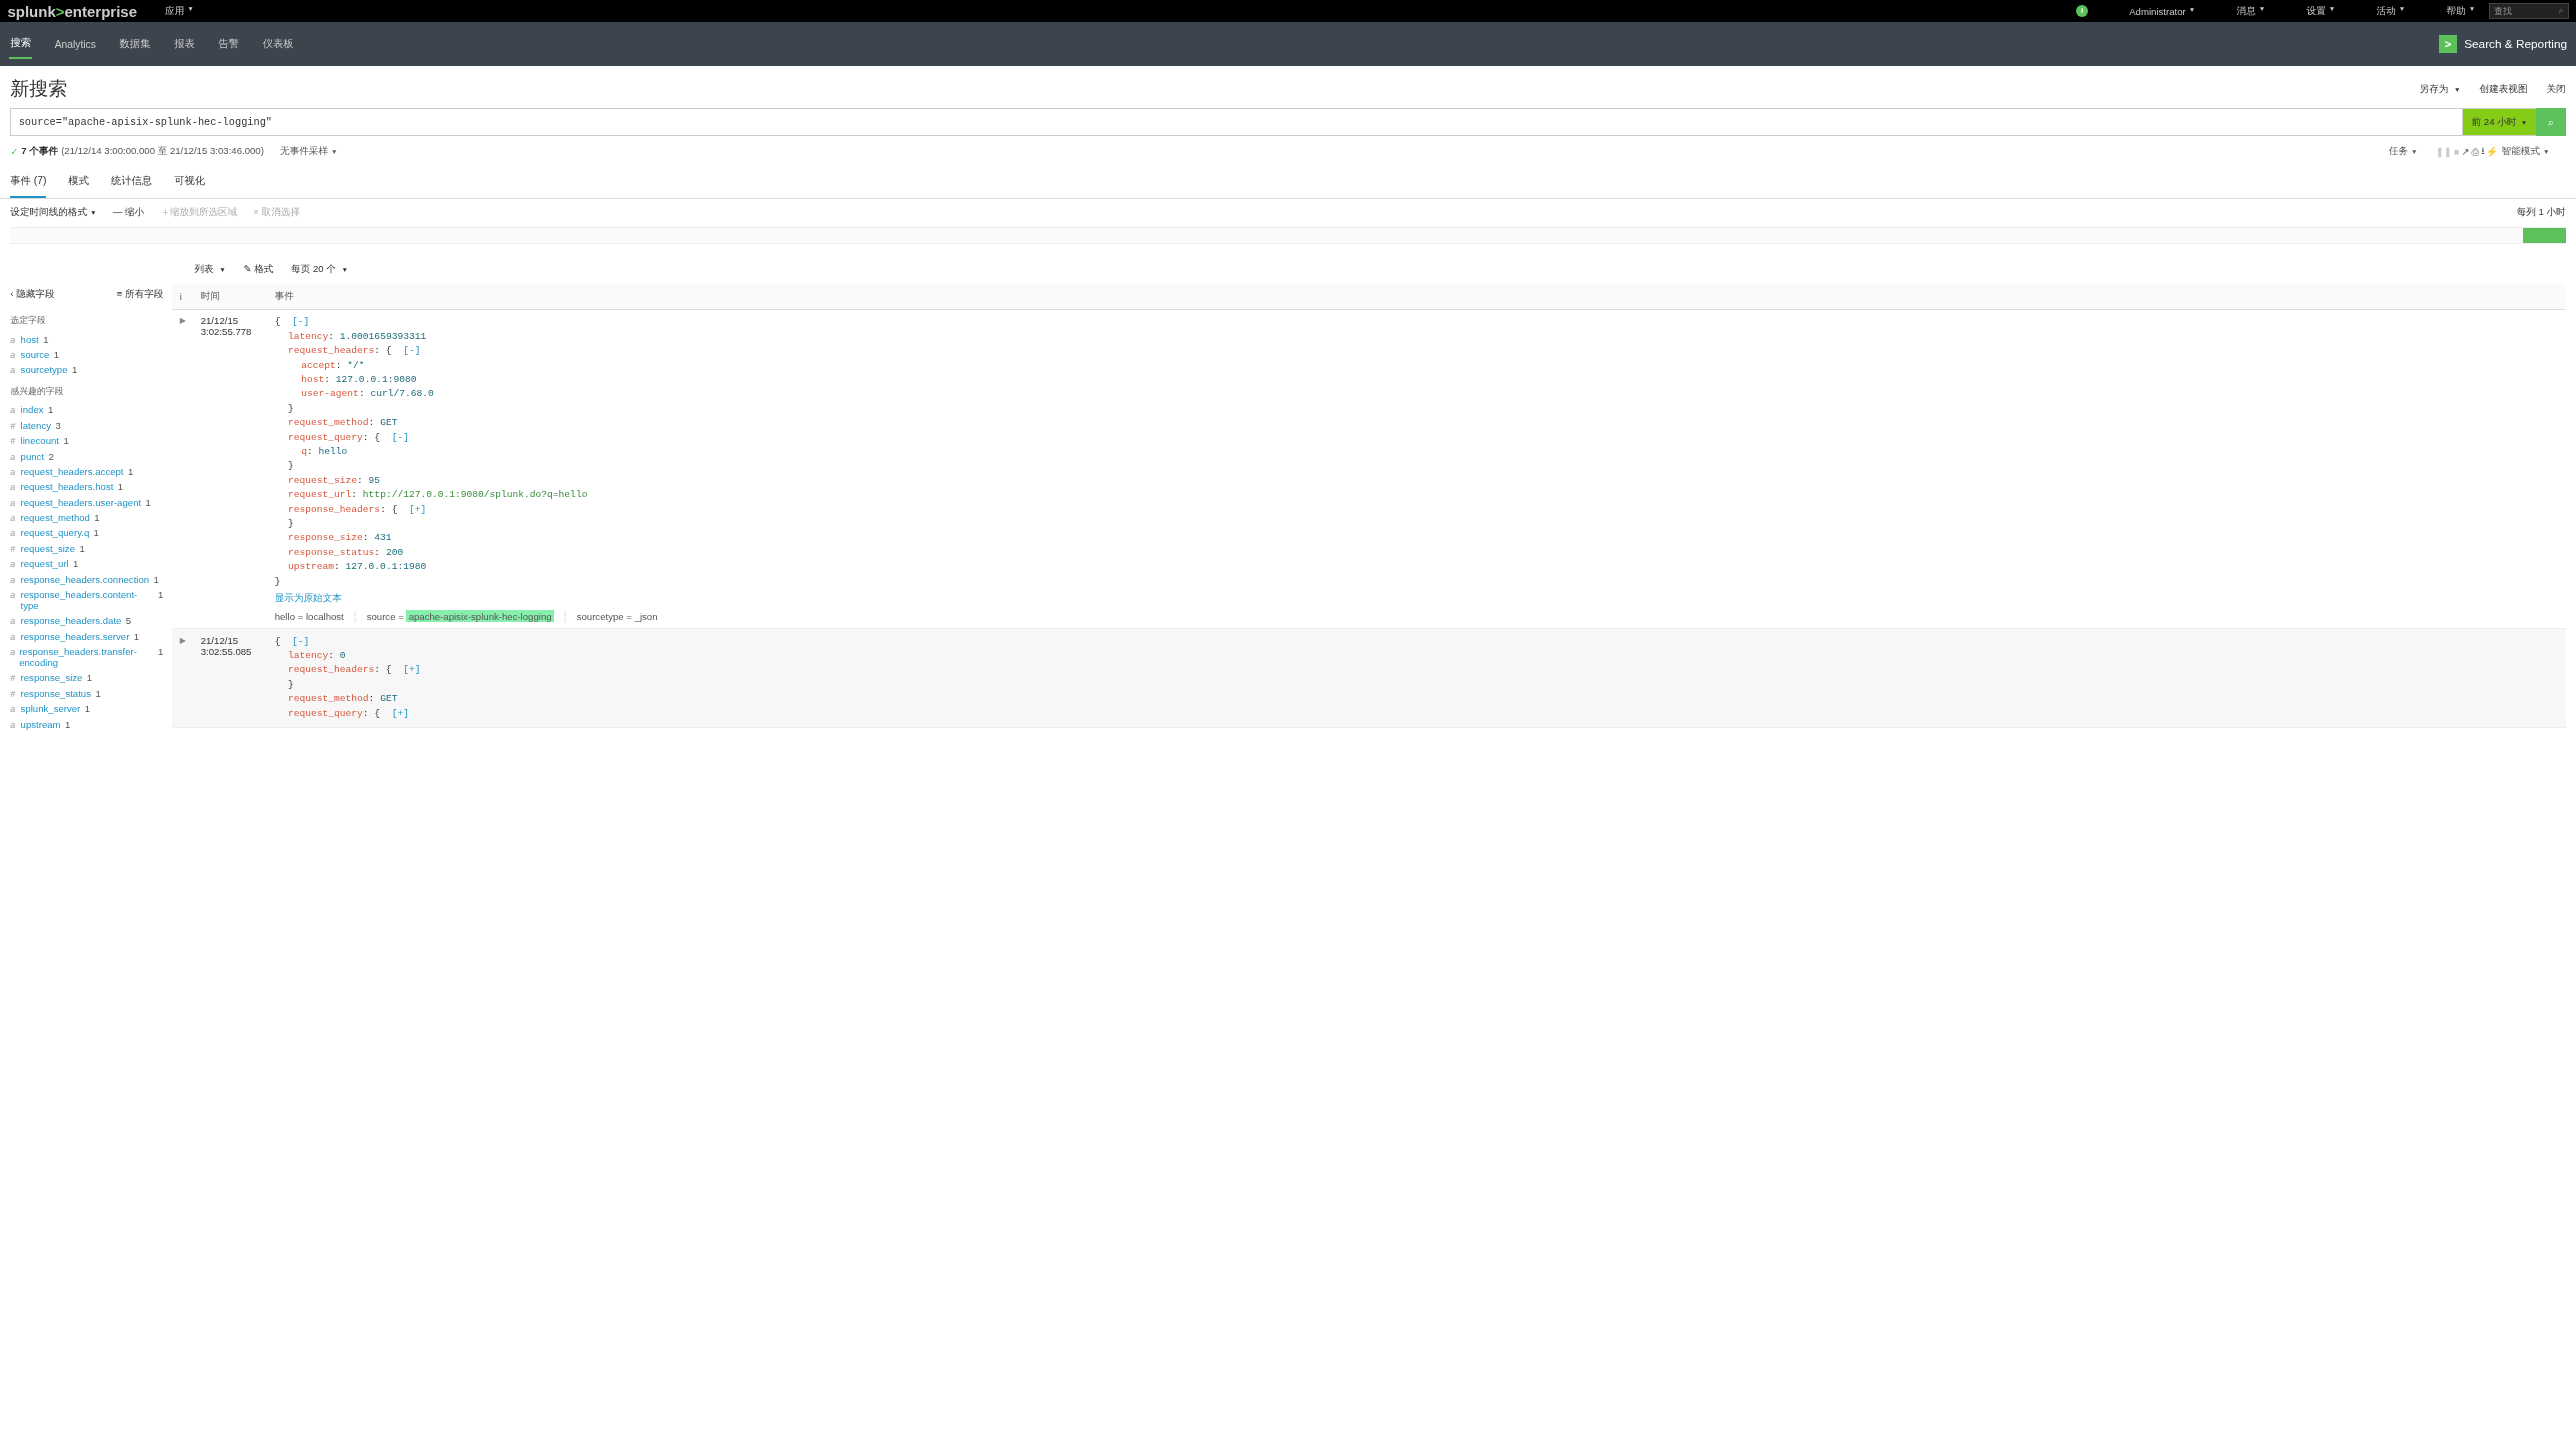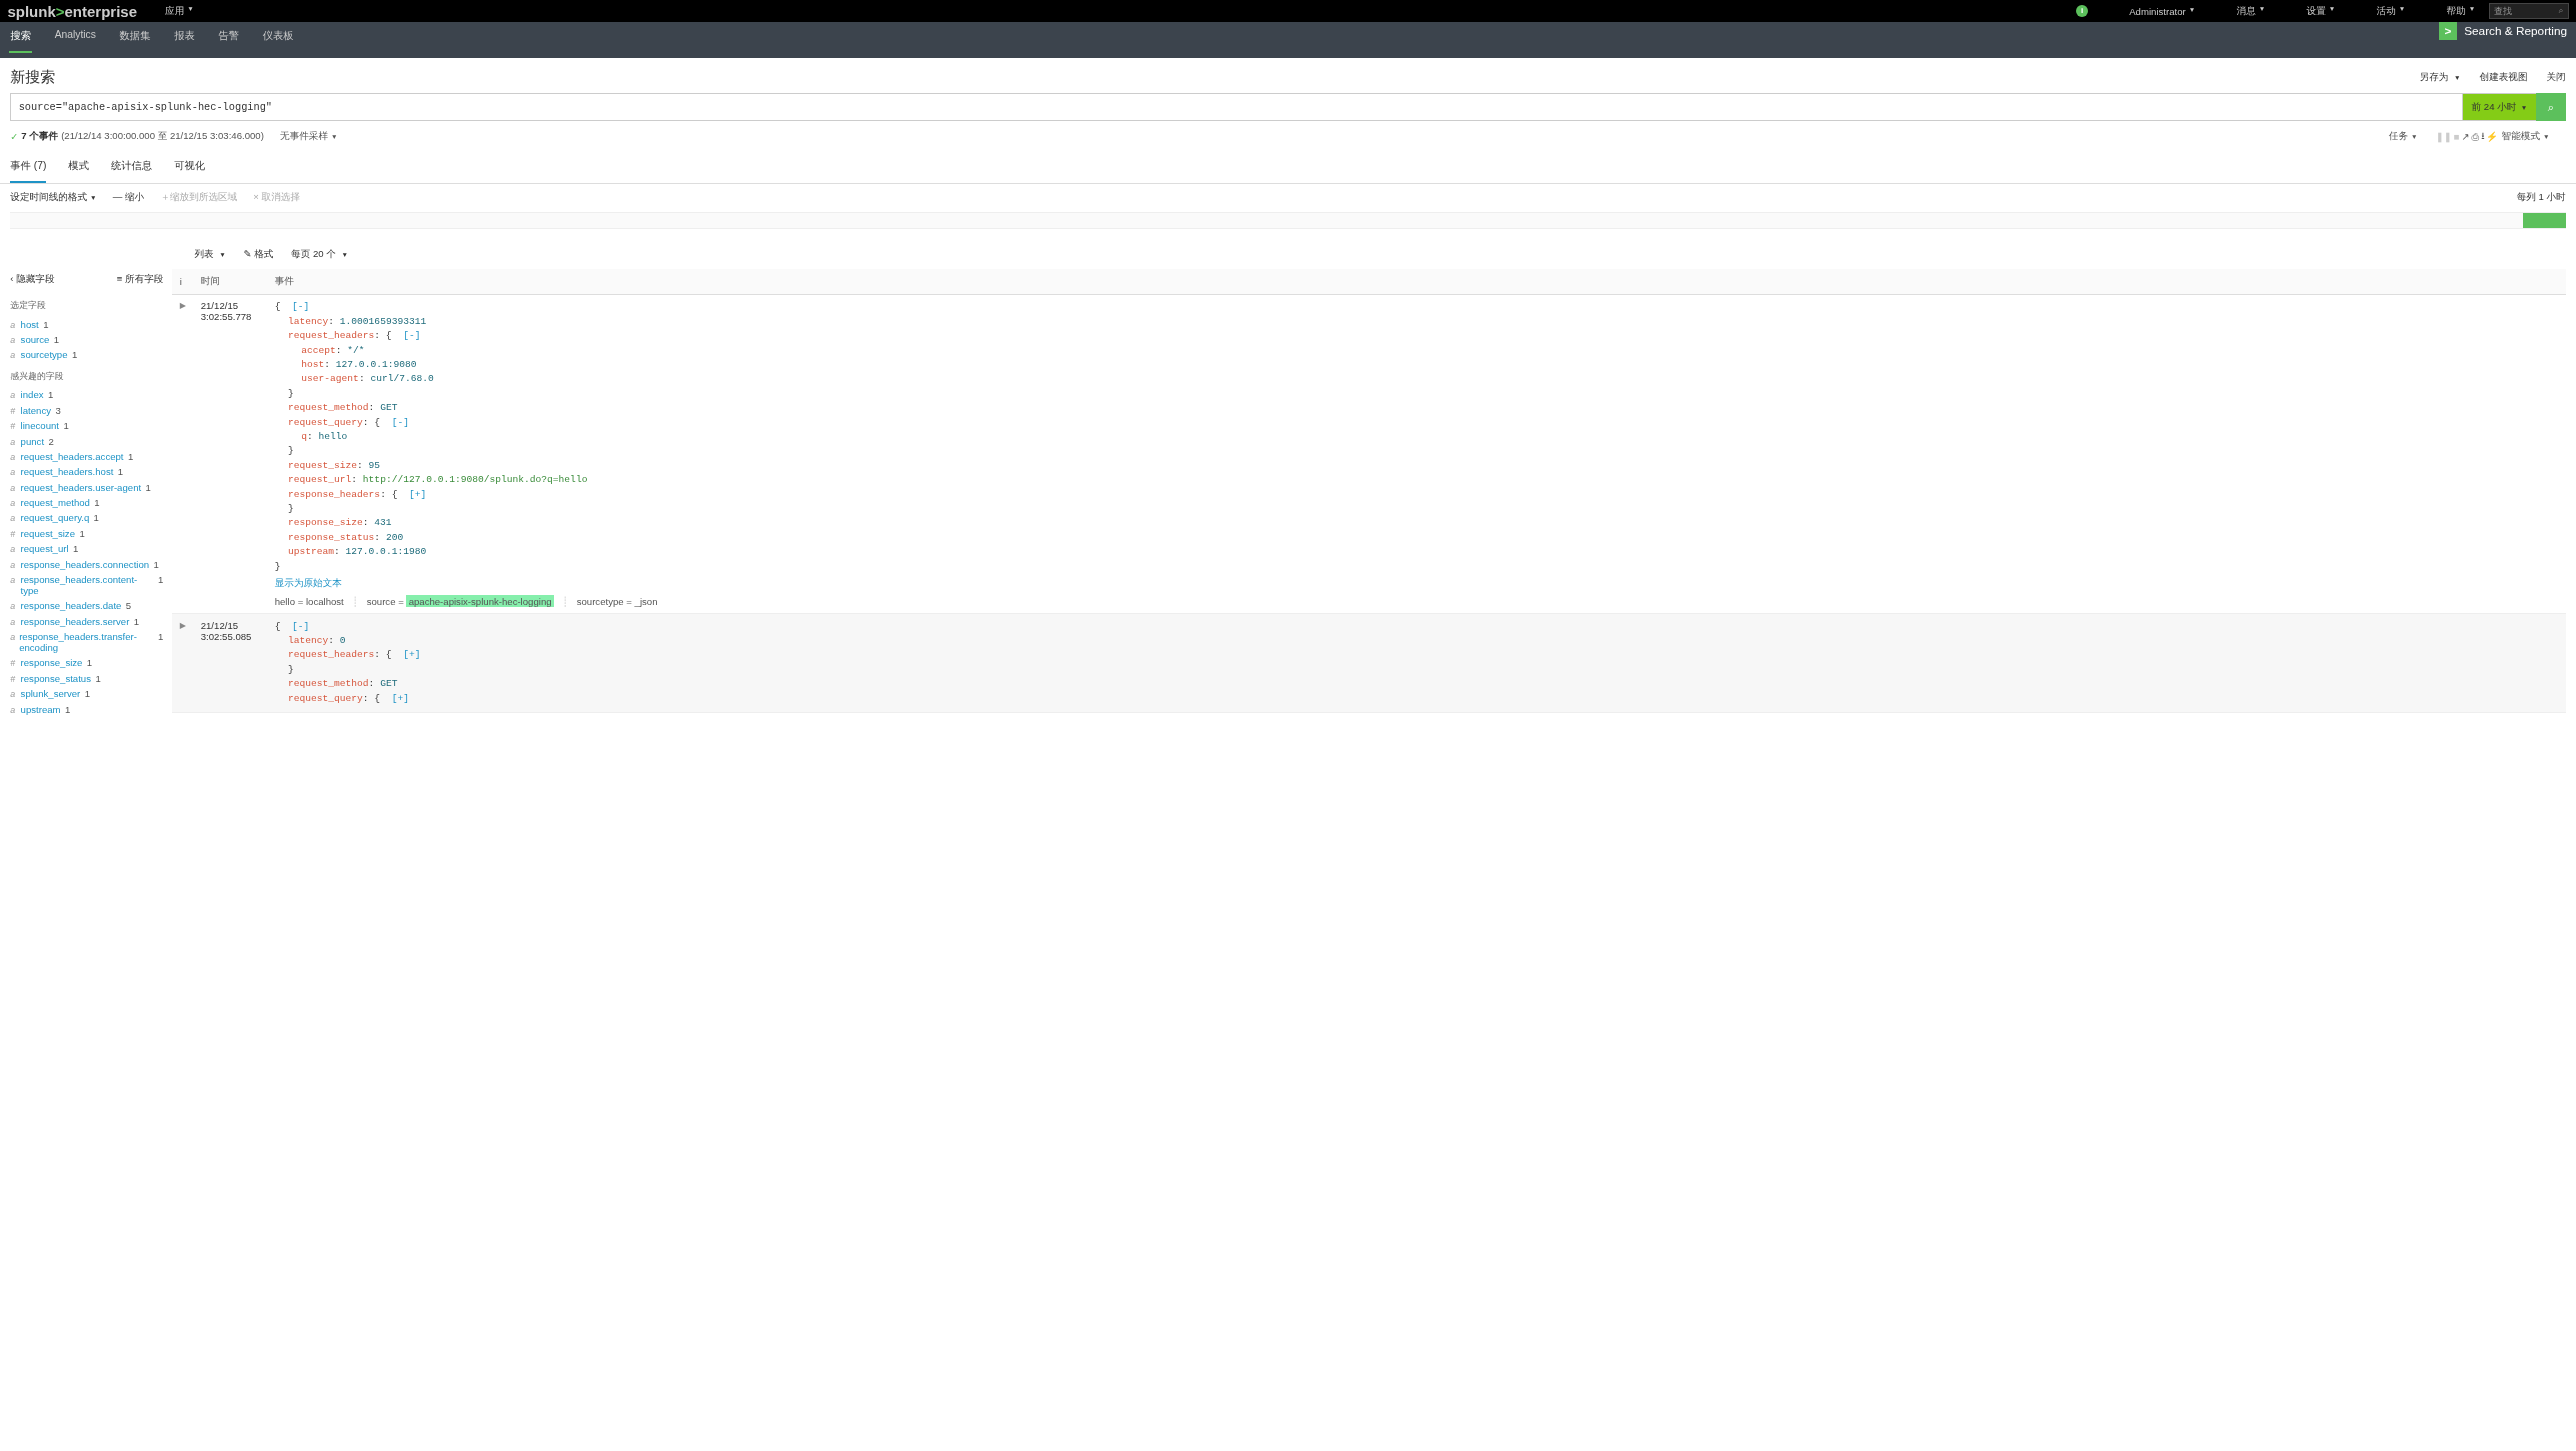--- a/index.html
+++ b/index.html
@@ -6,27 +6,27 @@
 body{font-family:"Helvetica Neue",Helvetica,Arial,sans-serif;font-size:9.6px;color:#333;background:#fff}
 .top-bar{background:#000;height:22px;display:flex;align-items:center;padding:0 7.4px;color:#ccc}
 .logo{font-weight:600;font-size:15px;color:#ccc}
 .logo .gt{color:#5cc05c}
 .top-bar .menu-item{margin-left:28px;cursor:pointer;display:flex;align-items:flex-start;font-size:9.6px}
 .top-bar .right{margin-left:auto;display:flex;align-items:center;gap:13.3px}
 .caret{margin-left:3px;font-size:6.6px}
 .info-circle{width:11.8px;height:11.8px;border-radius:50%;background:#5cc05c;color:#fff;display:inline-flex;align-items:center;justify-content:center;font-weight:bold;font-size:8.1px}
 .find-box{background:#222;border:0.7px solid #444;height:16.2px;width:80px;display:flex;align-items:center;padding:0 4.4px;color:#999;font-size:8.9px}
 .find-box .srch{margin-left:auto;font-size:8.1px}
-.secondary-bar{background:#3c444d;height:36px;display:flex;align-items:flex-start;padding:0 8.9px;color:#ccc}
+.secondary-bar{background:#3c444d;height:44px;display:flex;align-items:center;padding:0 8.9px;color:#ccc}
 .secondary-bar .nav-item{margin-right:20.7px;cursor:pointer;padding:7.4px 1.5px;font-size:10.3px}
 .secondary-bar .nav-item.active{color:#fff;border-bottom:2.2px solid #5cc05c}
 .sr-brand{margin-left:auto;display:flex;align-items:center;color:#fff;font-size:11.8px}
 .sr-logo{width:17.7px;height:17.7px;background:#5cc05c;color:#fff;font-weight:bold;display:inline-flex;align-items:center;justify-content:center;margin-right:7.4px;font-size:11.8px}
 .page-hdr{padding:10.3px 10.3px 5.9px;display:flex;align-items:center}
-.page-title{font-size:15px;font-weight:500;color:#333}
+.page-title{font-size:19px;font-weight:500;color:#333}
 .page-hdr .right{margin-left:auto;display:flex;gap:19px;color:#333;font-size:9.6px}
 .page-hdr .right span{cursor:pointer}
 .search-row{padding:0 10.3px 5.9px;display:flex;gap:0}
 .search-input{flex:1;border:0.7px solid #ccc;border-right:none;height:28px;padding:0 7.4px;font-family:"Courier New",monospace;font-size:10.3px;color:#333}
 .time-picker{border:0.7px solid #ccc;border-right:none;height:28px;padding:0 8.9px;display:flex;align-items:center;background:#84cc16;cursor:pointer;font-size:9.6px}
 .search-btn{width:29.5px;height:28px;background:#5cc05c;color:#fff;display:flex;align-items:center;justify-content:center;cursor:pointer;font-size:11px}
 .status-row{padding:1.5px 10.3px 7.4px;display:flex;align-items:center;font-size:9.6px;color:#555}
 .status-row .chk{color:#5cc05c;margin-right:3px}
 .status-row .bold{font-weight:bold;color:#333}
 .status-row .item{margin-right:16.2px;cursor:pointer;display:flex;align-items:center}

